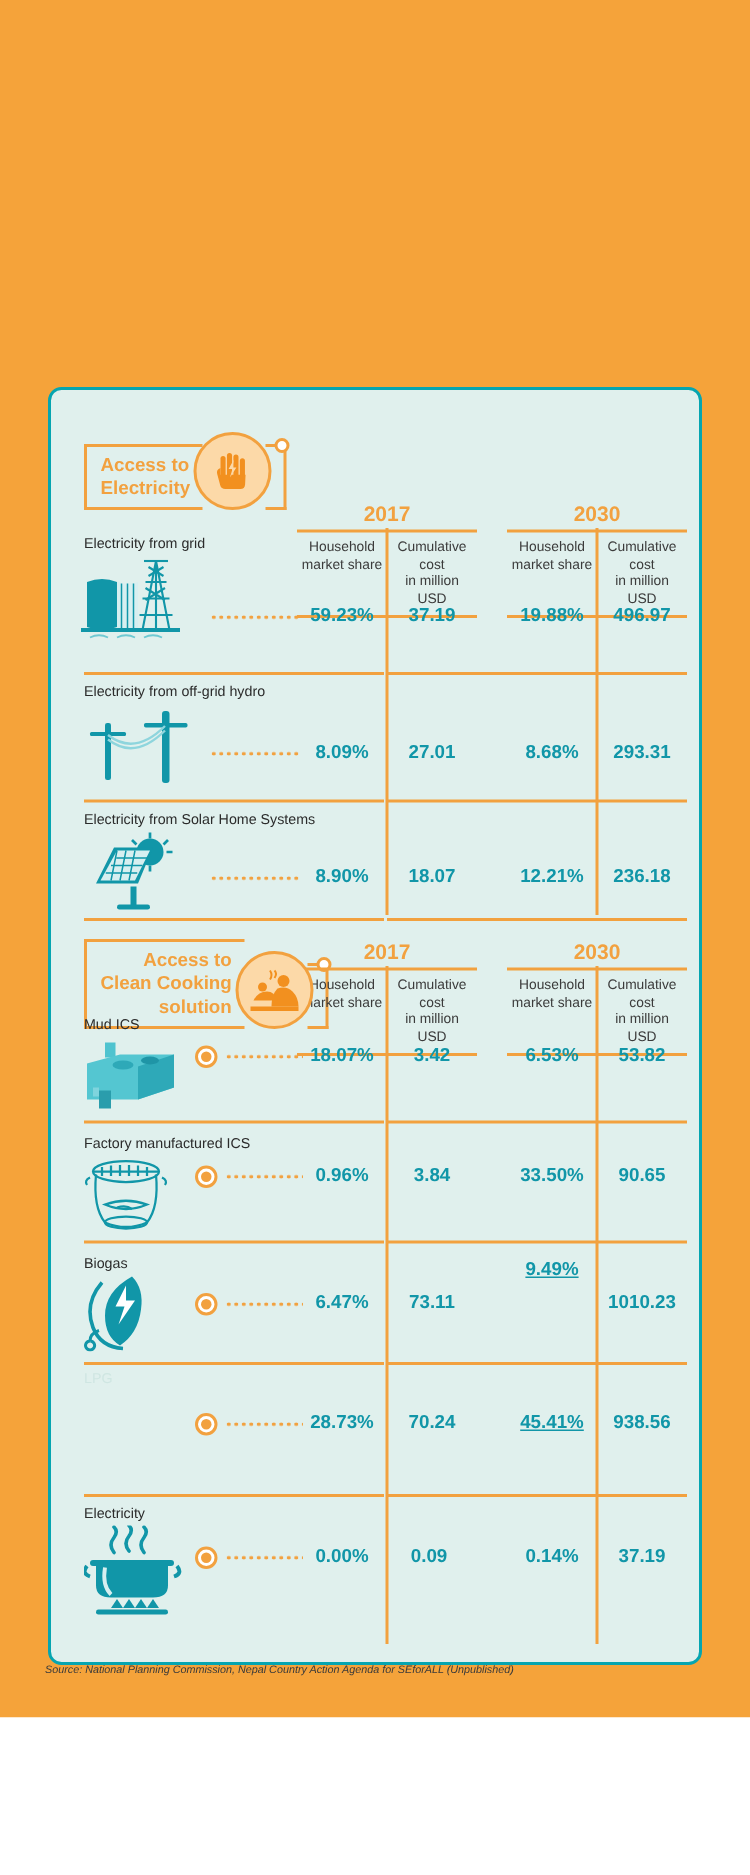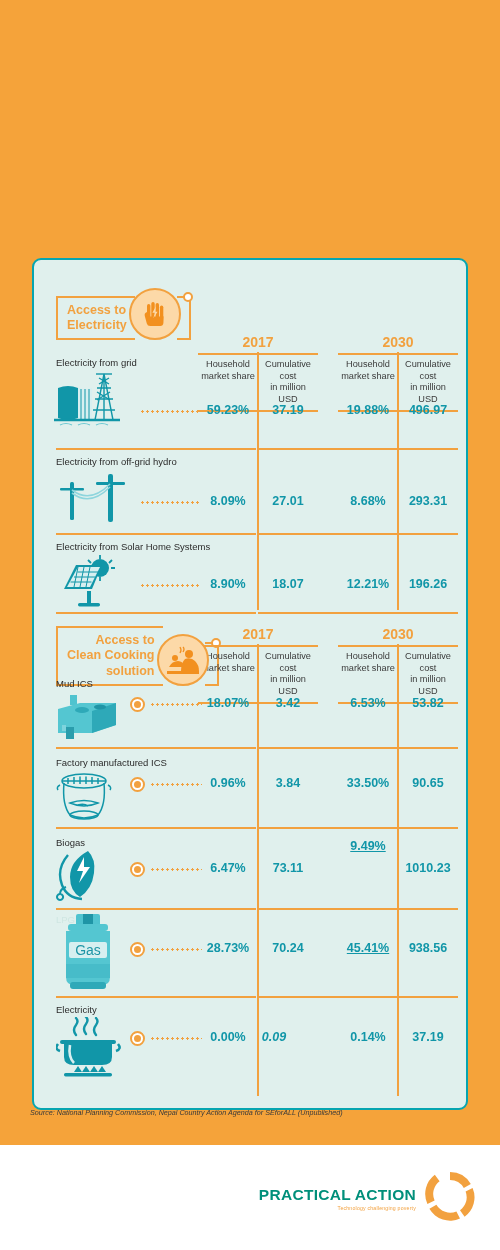--- a/index.html
+++ b/index.html
@@ -248,21 +248,21 @@
       <g stroke="#1196a8" stroke-width="1">
         <path d="M14.5 29 h21 M18 24 h21 M21.5 19 h21"></path>
         <path d="M18 34 l4-20 M24 34 l4-20 M30 34 l4-20"></path>
       </g>
     </svg>
   </div>
   <div class="dots" style="left:140px; top:584px; width:60px;"></div>
   <div class="val" style="left:198px; top:577px; width:60px;">8.90%</div>
   <div class="val" style="left:258px; top:577px; width:60px;">18.07</div>
   <div class="val" style="left:338px; top:577px; width:60px;">12.21%</div>
-  <div class="val" style="left:398px; top:577px; width:60px;">196.26</div>
+  <div class="val" style="left:398px; top:577px; width:60px;">236.18</div>
   <div class="rowline" style="left:56px; top:612px; width:200px;"></div>
   <div class="rowline" style="left:258px; top:612px; width:140px;"></div>
   <div class="rowline" style="left:398px; top:612px; width:60px;"></div>
 
   <div class="badge" style="left:56px; top:626px;">
     <div class="badge-box">
       <div class="badge-title" style="text-align:right;">Access to
 Clean Cooking
 solution</div>
     </div>
@@ -376,32 +376,20 @@
   <div class="dots" style="left:150px; top:868px; width:52px;"></div>
   <div class="val" style="left:198px; top:861px; width:60px;">6.47%</div>
   <div class="val" style="left:258px; top:861px; width:60px;">73.11</div>
   <div class="val" style="left:338px; top:839px; width:60px;text-decoration:underline;">9.49%</div>
   <div class="val" style="left:398px; top:861px; width:60px;">1010.23</div>
   <div class="rowline" style="left:56px; top:908px; width:200px;"></div>
   <div class="rowline" style="left:258px; top:908px; width:140px;"></div>
   <div class="rowline" style="left:398px; top:908px; width:60px;"></div>
 
   <div class="rowlabel" style="left:56px; top:914px; color:#cfe6e2;">LPG</div>
-  <div class="icon-cell" style="left:58px; top:912px;">
-    <svg width="60" height="86" viewBox="0 0 60 86" aria-hidden="true">
-      <rect x="18" y="2" width="24" height="12" rx="2" fill="#4fc3cf"></rect>
-      <rect x="25" y="2" width="10" height="12" fill="#1f95a6"></rect>
-      <rect x="10" y="12" width="40" height="7" rx="3" fill="#54c6d1"></rect>
-      <path d="M8 19 h44 v46 q0 8 -8 8 h-28 q-8 0 -8-8z" fill="#54c6d1"></path>
-      <rect x="8" y="52" width="44" height="14" fill="#47bcc9"></rect>
-      <rect x="12" y="70" width="36" height="7" rx="3" fill="#2ea9b8"></rect>
-      <rect x="11" y="30" width="38" height="16" rx="2" fill="#d7eff0"></rect>
-      <text x="30" y="43" font-family="Liberation Sans, sans-serif" font-size="14" fill="#1f95a6" text-anchor="middle">Gas</text>
-    </svg>
-  </div>
   <div class="bullet" style="left:130px; top:942px;">
       <i></i>
     </div>
   <div class="dots" style="left:150px; top:948px; width:52px;"></div>
   <div class="val" style="left:198px; top:941px; width:60px;">28.73%</div>
   <div class="val" style="left:258px; top:941px; width:60px;">70.24</div>
   <div class="val" style="left:338px; top:941px; width:60px;text-decoration:underline;">45.41%</div>
   <div class="val" style="left:398px; top:941px; width:60px;">938.56</div>
   <div class="rowline" style="left:56px; top:996px; width:200px;"></div>
   <div class="rowline" style="left:258px; top:996px; width:140px;"></div>
@@ -426,37 +414,21 @@
         <path d="M34 55 l4-6 l4 6z"></path>
         <path d="M42 55 l4-6 l4 6z"></path>
       </g>
     </svg>
   </div>
   <div class="bullet" style="left:130px; top:1031px;">
       <i></i>
     </div>
   <div class="dots" style="left:150px; top:1037px; width:52px;"></div>
   <div class="val" style="left:198px; top:1030px; width:60px;">0.00%</div>
-  <div class="val" style="left:244px; top:1030px; width:60px;font-style:italic;">0.09</div>
+  <div class="val" style="left:256px; top:1030px; width:60px;">0.09</div>
   <div class="val" style="left:338px; top:1030px; width:60px;">0.14%</div>
   <div class="val" style="left:398px; top:1030px; width:60px;">37.19</div>
 
   <div class="source">Source: National Planning Commission, Nepal Country Action Agenda for SEforALL (Unpublished)</div>
 
   <div class="footer"></div>
-  <div class="logo-wrap">
-    <div class="logo-text">
-      <div class="logo-main">PRACTICAL ACTION</div>
-      <div class="logo-tag">Technology challenging poverty</div>
-    </div>
-    <div>
-      <svg width="56" height="56" viewBox="0 0 56 56" aria-hidden="true">
-        <g fill="#f2a13f">
-          <path d="M28 4 a24 24 0 0 1 20.8 12 l-7 4 A16 16 0 0 0 28 12z"></path>
-          <path d="M50.6 20 a24 24 0 0 1 -8 28.8 l-4.6-6.6 A16 16 0 0 0 43.6 23.4z"></path>
-          <path d="M38 50.6 a24 24 0 0 1 -30.6 -9.8 l7-4 A16 16 0 0 0 34.4 43.4z"></path>
-          <path d="M5.4 36 a24 24 0 0 1 7.4 -29.2 l4.8 6.4 A16 16 0 0 0 12.6 32.6z"></path>
-        </g>
-      </svg>
-    </div>
-  </div>
 
 </div>
 
 </body></html>

